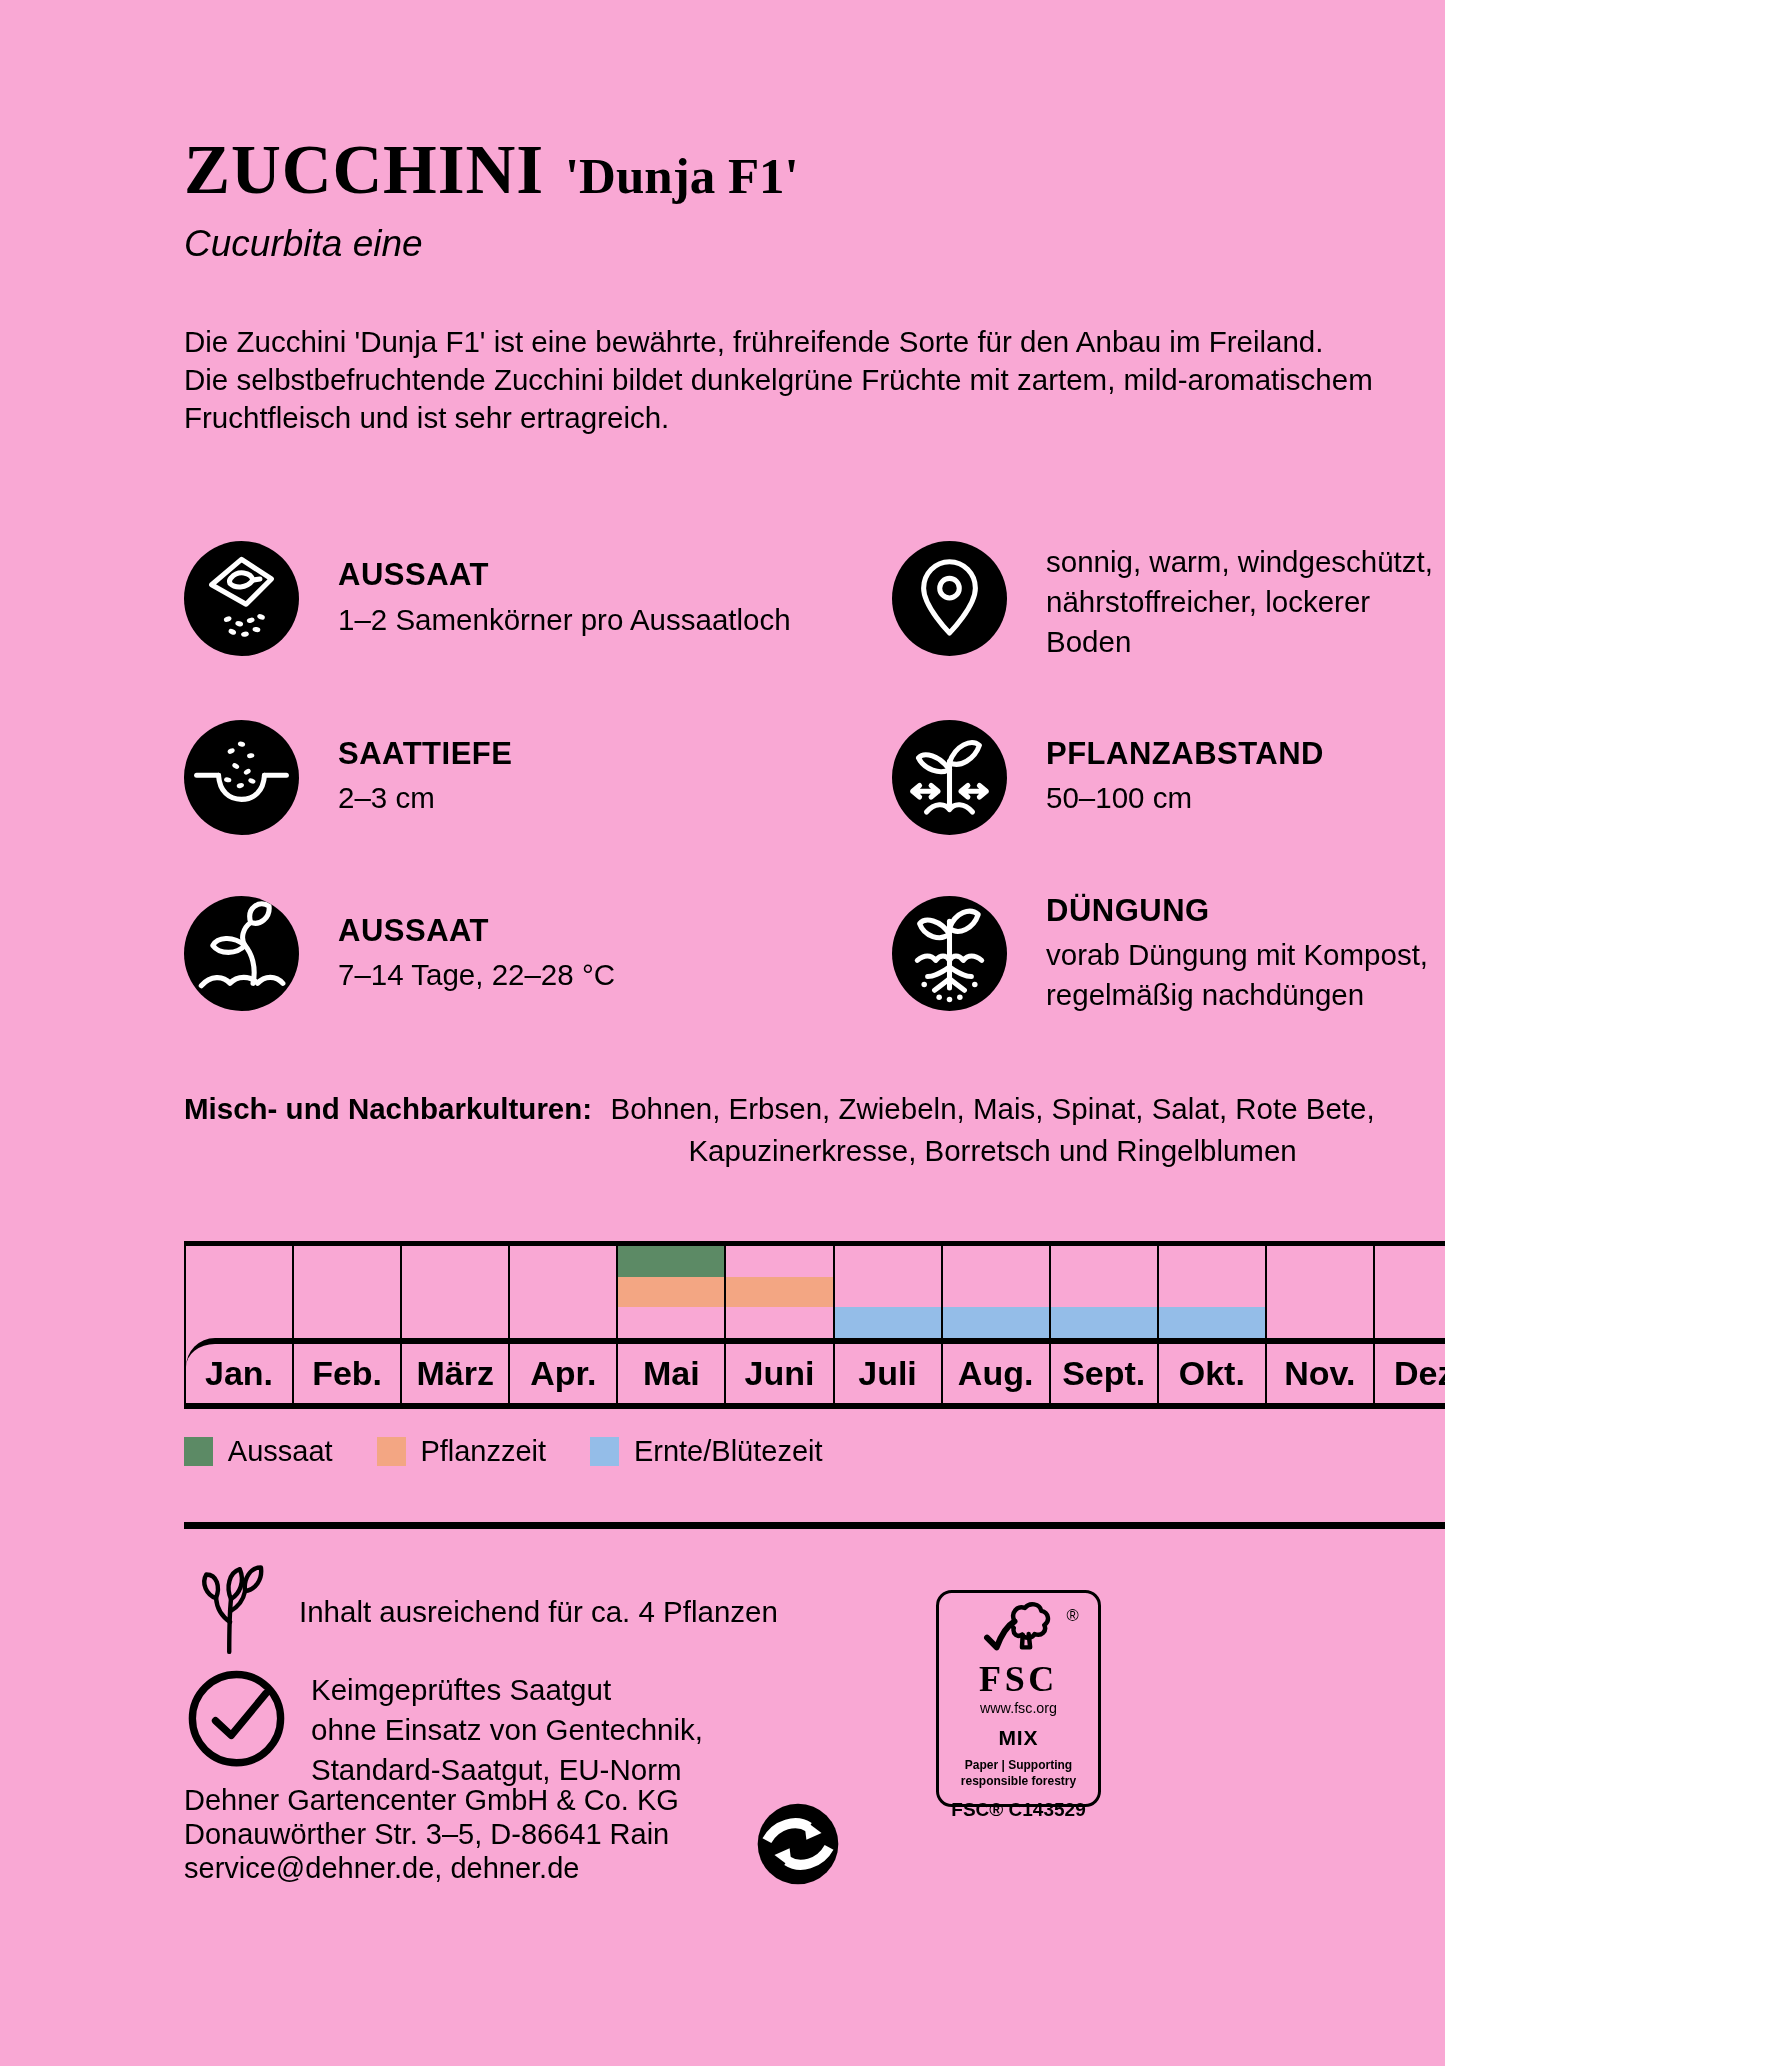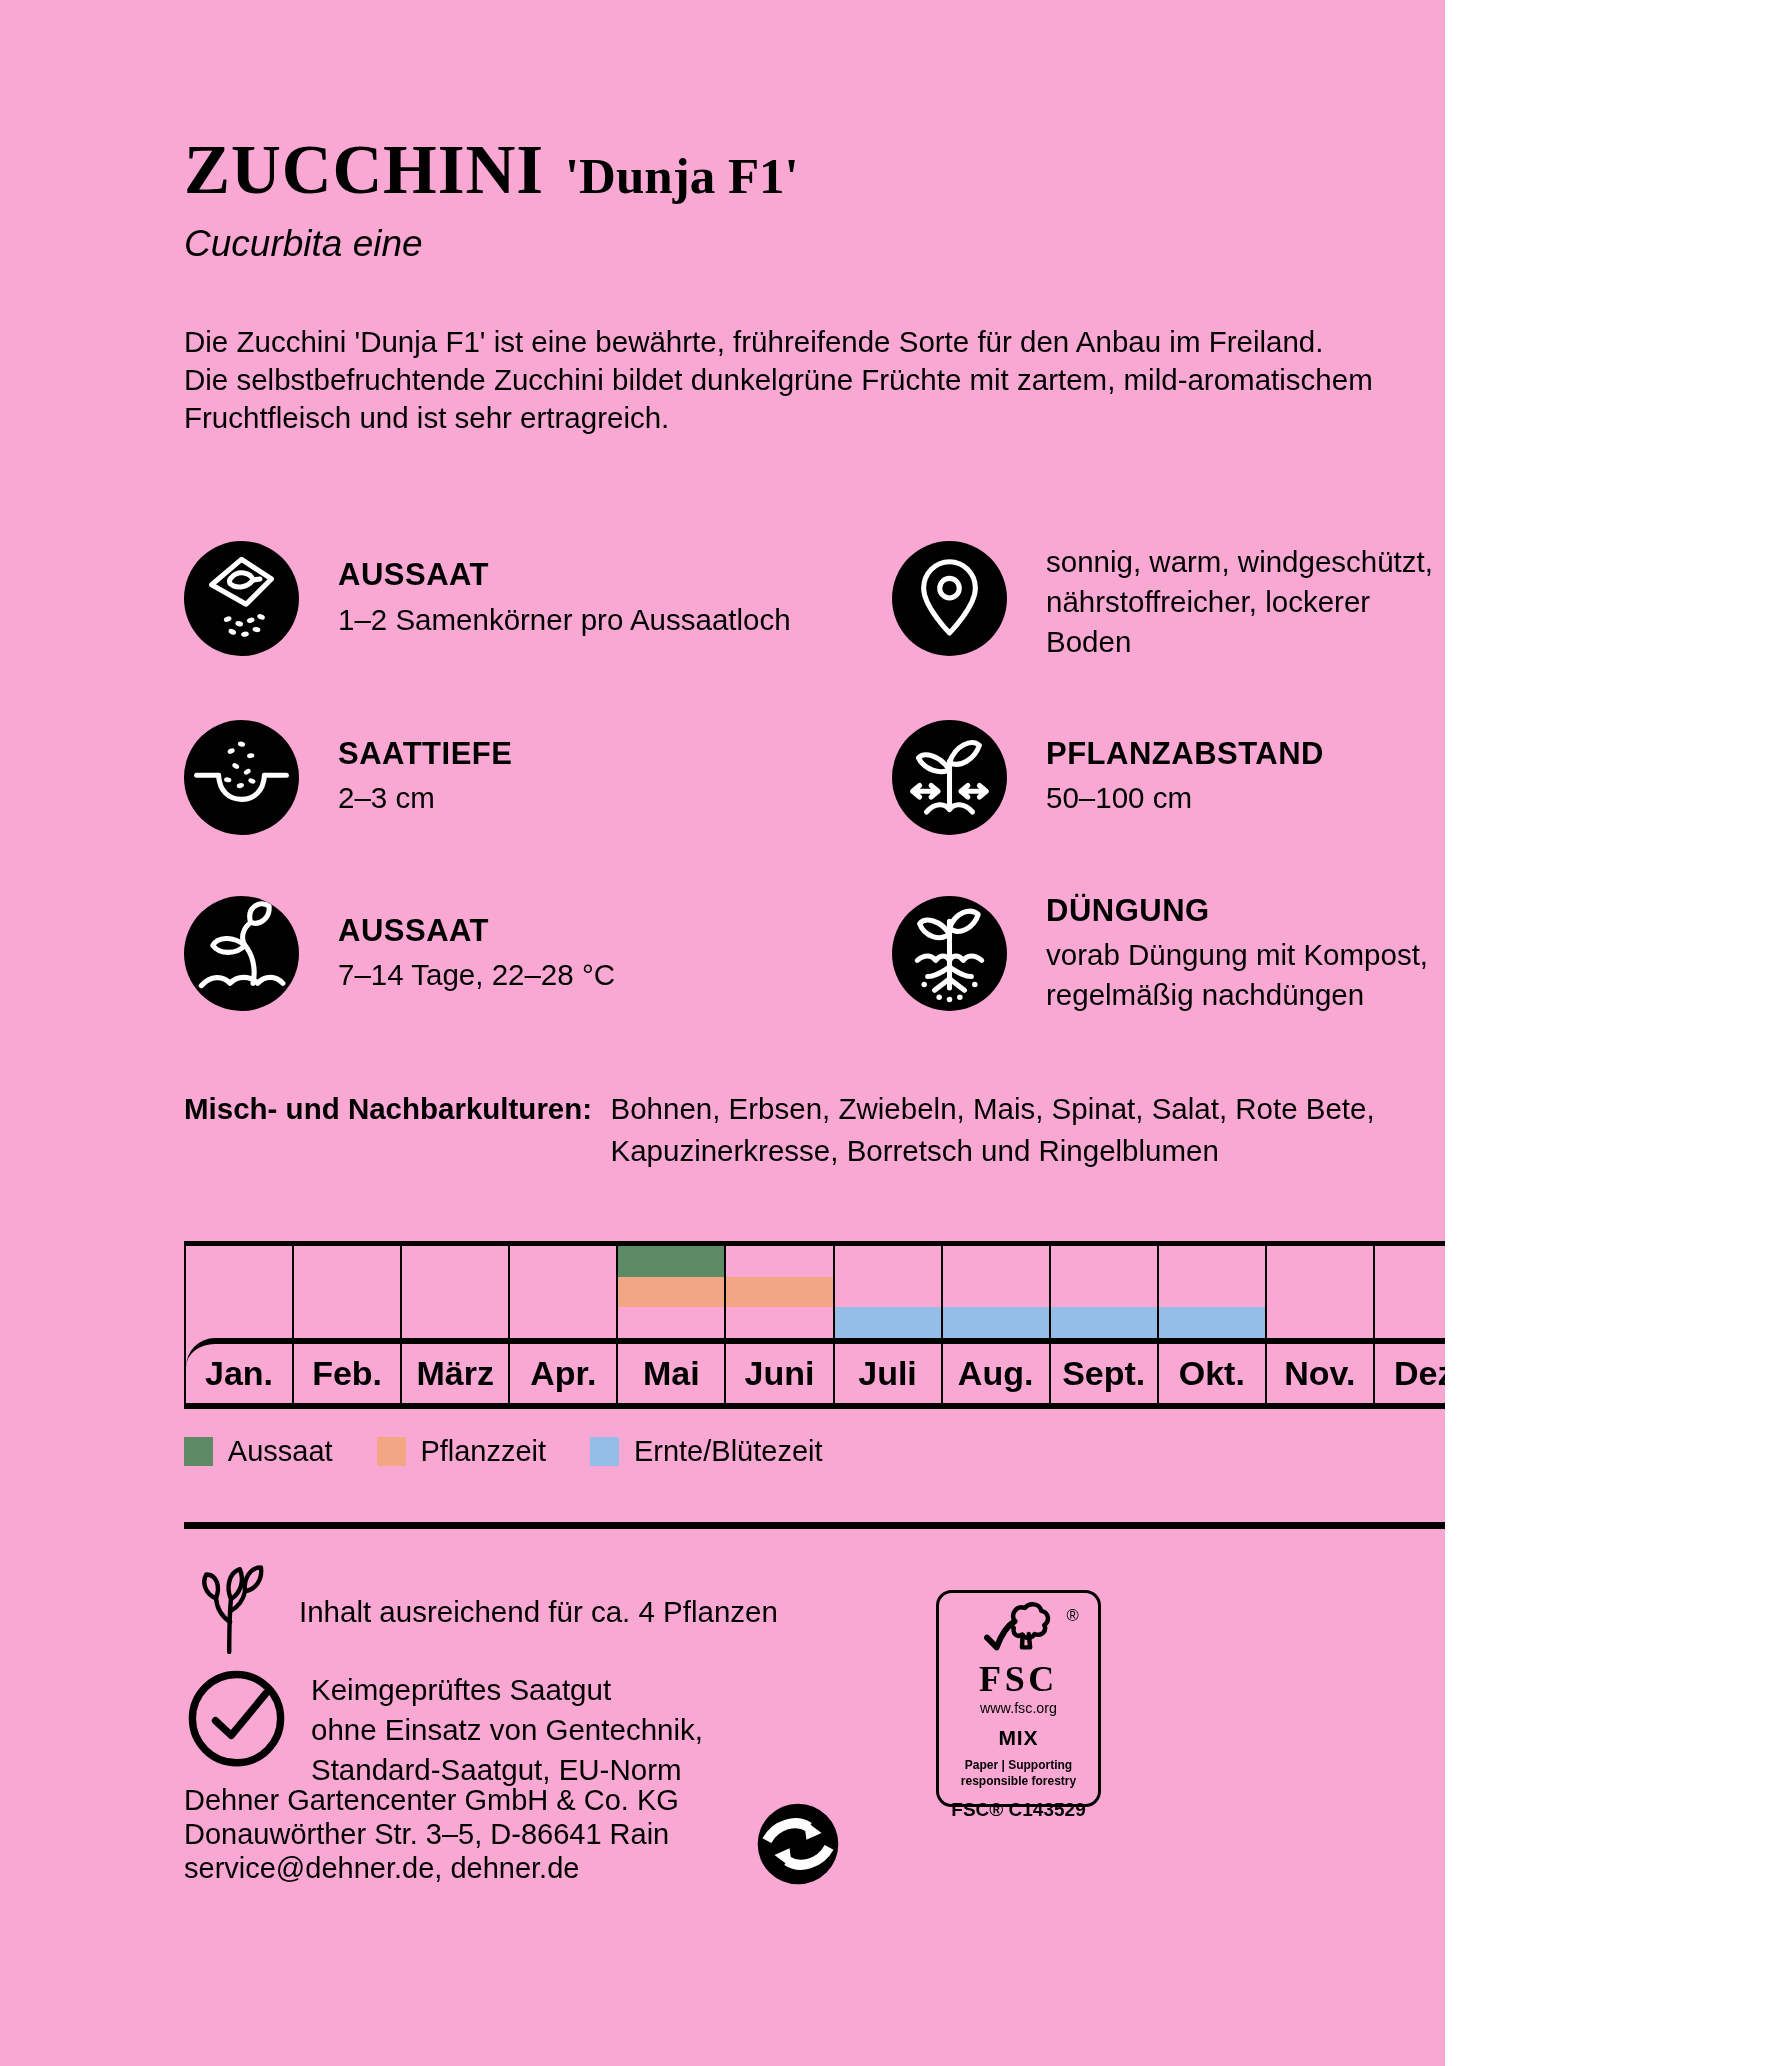--- a/index.html
+++ b/index.html
@@ -39,21 +39,21 @@
     display: grid; grid-template-columns: 708px auto; row-gap: 58px;
   }
   .info-block { display: flex; align-items: center; gap: 39px; }
   .info-icon { width: 115px; height: 115px; flex: 0 0 auto; }
   .info-title { font-size: 31px; font-weight: 700; letter-spacing: 0.5px; }
   .info-value { font-size: 29.5px; line-height: 40px; margin-top: 6.5px; }
 
   
   .companions {
     position: absolute; left: 184px; top: 1088px; width: 1430px;
-    display: flex; font-size: 29.5px; line-height: 42px;
+    display: flex; font-size: 29.5px; line-height: 42px; text-align: center;
   }
   .companions-label { font-weight: 700; white-space: nowrap; margin-right: 18.4px; }
 
   
   .calendar {
     position: absolute; left: 184px; top: 1241px; width: 1301px;
     box-sizing: border-box;
     border: 2.3px solid #000;
     border-top-width: 5.5px; border-bottom-width: 6.5px;
   }

